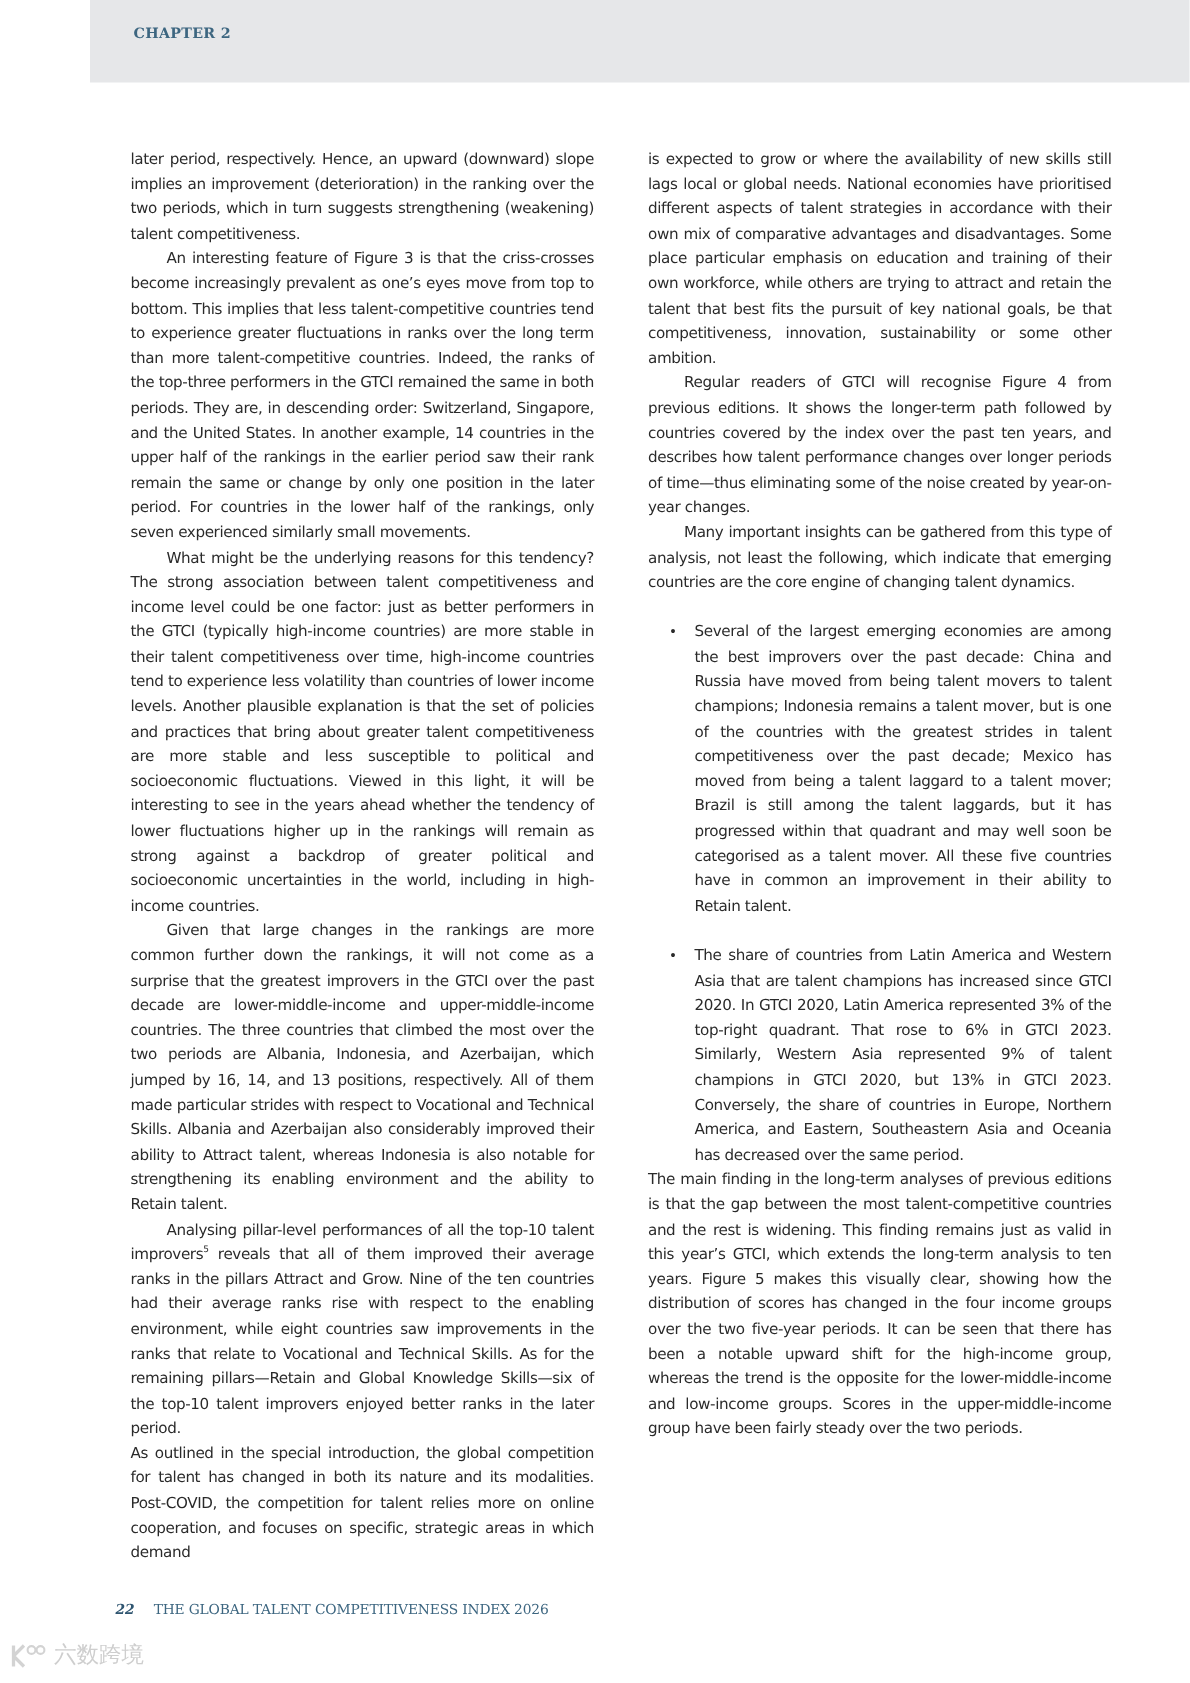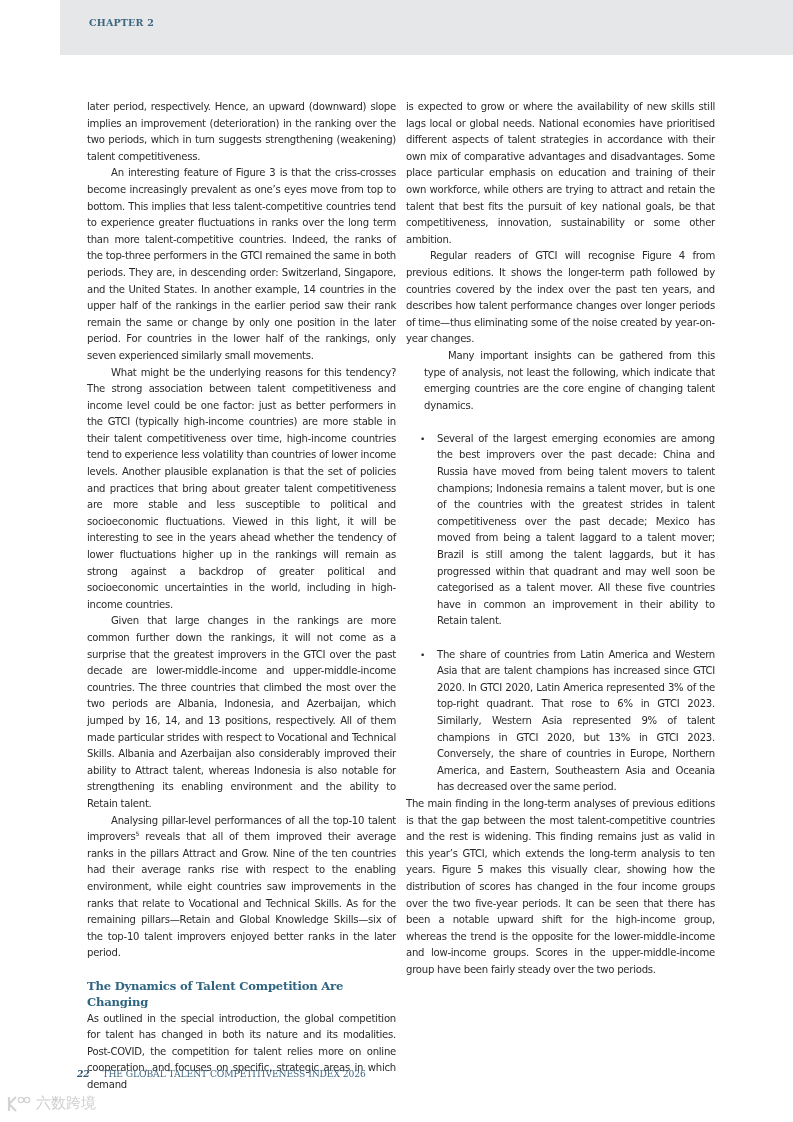--- a/index.html
+++ b/index.html
@@ -18,24 +18,24 @@
     position: absolute; left: 29px; top: 17px;
     font-family: "DejaVu Serif", serif; font-weight: bold;
     font-size: 9.5px; letter-spacing: 0.2px; color: #3d6680;
   }
   .col {
     position: absolute; top: 99px; width: 309px;
     font-size: 10.1px; line-height: 16.6px; color: #2a2a2a;
     text-align: justify; letter-spacing: -0.25px;
   }
   .col-left { left: 75px; margin-left: 12px; }
-  .col-right { left: 406px; }
+  .col-right { left: 432px; }
   .col p { margin: 0; text-indent: 24px; }
   .col p.noindent { text-indent: 0; }
-  .col p.gap-after { margin-bottom: 16.6px; margin-left: 18px; }
+  .col p.gap-after { margin-bottom: 16.6px; }
   .section-heading {
     font-family: "DejaVu Serif", serif; font-weight: bold;
     font-size: 11.6px; line-height: 16.4px; color: #2f6580;
     text-align: left; letter-spacing: -0.2px;
     margin: 16px 0 0 0;
   }
   sup { font-size: 6px; line-height: 0; vertical-align: super; }
   ul.bullets { list-style: none; margin: 0; padding: 0; }
   ul.bullets li {
     position: relative; padding-left: 31px; margin-left: 0;
@@ -64,21 +64,20 @@
 <div class="header-band">
   <span class="chapter-label">CHAPTER 2</span>
 </div>
 
 <div class="col col-left">
   <p class="noindent">later period, respectively. Hence, an upward (downward) slope implies an improvement (deterioration) in the ranking over the two periods, which in turn suggests strengthening (weakening) talent competitiveness.</p>
   <p>An interesting feature of Figure 3 is that the criss-crosses become increasingly prevalent as one’s eyes move from top to bottom. This implies that less talent-competitive countries tend to experience greater fluctuations in ranks over the long term than more talent-competitive countries. Indeed, the ranks of the top-three performers in the GTCI remained the same in both periods. They are, in descending order: Switzerland, Singapore, and the United States. In another example, 14 countries in the upper half of the rankings in the earlier period saw their rank remain the same or change by only one position in the later period. For countries in the lower half of the rankings, only seven experienced similarly small movements.</p>
   <p>What might be the underlying reasons for this tendency? The strong association between talent competitiveness and income level could be one factor: just as better performers in the GTCI (typically high-income countries) are more stable in their talent competitiveness over time, high-income countries tend to experience less volatility than countries of lower income levels. Another plausible explanation is that the set of policies and practices that bring about greater talent competitiveness are more stable and less susceptible to political and socioeconomic fluctuations. Viewed in this light, it will be interesting to see in the years ahead whether the tendency of lower fluctuations higher up in the rankings will remain as strong against a backdrop of greater political and socioeconomic uncertainties in the world, including in high-income countries.</p>
   <p>Given that large changes in the rankings are more common further down the rankings, it will not come as a surprise that the greatest improvers in the GTCI over the past decade are lower-middle-income and upper-middle-income countries. The three countries that climbed the most over the two periods are Albania, Indonesia, and Azerbaijan, which jumped by 16, 14, and 13 positions, respectively. All of them made particular strides with respect to Vocational and Technical Skills. Albania and Azerbaijan also considerably improved their ability to Attract talent, whereas Indonesia is also notable for strengthening its enabling environment and the ability to Retain talent.</p>
   <p><span>Analysing pillar-level performances of all the top-10 talent improvers</span><sup>5</sup><span> reveals that all of them improved their average ranks in the pillars Attract and Grow. Nine of the ten countries had their average ranks rise with respect to the enabling environment, while eight countries saw improvements in the ranks that relate to Vocational and Technical Skills. As for the remaining pillars—Retain and Global Knowledge Skills—six of the top-10 talent improvers enjoyed better ranks in the later period.</span></p>
-  <h2 class="section-heading">The Dynamics of Talent Competition Are Changing</h2>
   <p class="noindent">As outlined in the special introduction, the global competition for talent has changed in both its nature and its modalities. Post-COVID, the competition for talent relies more on online cooperation, and focuses on specific, strategic areas in which demand</p>
 </div>
 
 <div class="col col-right">
   <p class="noindent">is expected to grow or where the availability of new skills still lags local or global needs. National economies have prioritised different aspects of talent strategies in accordance with their own mix of comparative advantages and disadvantages. Some place particular emphasis on education and training of their own workforce, while others are trying to attract and retain the talent that best fits the pursuit of key national goals, be that competitiveness, innovation, sustainability or some other ambition.</p>
   <p>Regular readers of GTCI will recognise Figure 4 from previous editions. It shows the longer-term path followed by countries covered by the index over the past ten years, and describes how talent performance changes over longer periods of time—thus eliminating some of the noise created by year-on-year changes.</p>
   <p class="gap-after">Many important insights can be gathered from this type of analysis, not least the following, which indicate that emerging countries are the core engine of changing talent dynamics.</p>
   <ul class="bullets">
     <li>
       <span class="bullet-mark">•</span>

